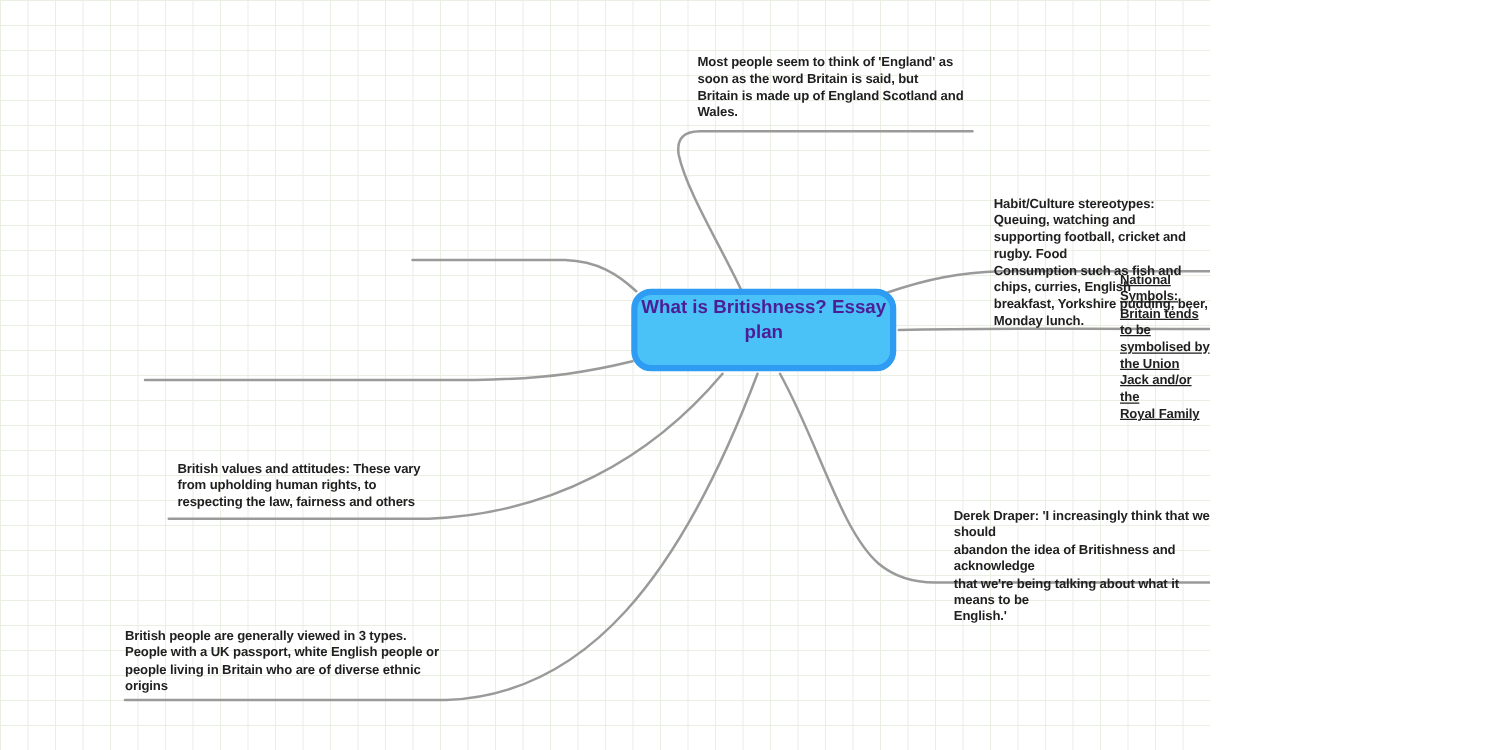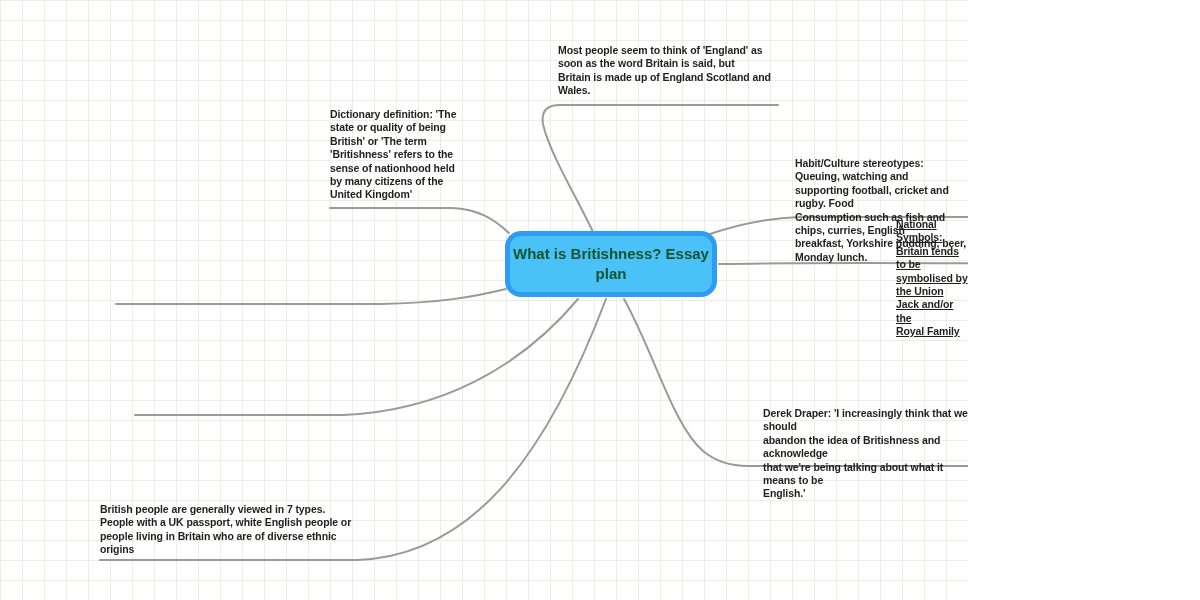--- a/index.html
+++ b/index.html
@@ -38,27 +38,26 @@
   }
   .center-node {
     position: absolute;
     left: 505px; top: 231px;
     width: 212px; height: 66px;
     box-sizing: border-box;
     background: #4AC2F8;
     border: 5px solid #2E9CF2;
     border-radius: 16px;
     display: flex;
-    align-items: center;
     justify-content: center;
     text-align: center;
     font-size: 15px;
     font-weight: bold;
     line-height: 1.35;
-    color: #14532d;
+    color: #4c1d95;
     white-space: pre-line;
   }
 </style>
 </head>
 <body>
 
 <div class="canvas">
 
   <svg class="branch-svg" viewBox="0 0 1200 600">
     <path d="M 593 232 C 576 196, 549 152, 543 124 Q 540 105, 560 105 L 778 105"></path>
@@ -69,31 +68,27 @@
     <path d="M 624 299 C 655 355, 673 425, 703 451 Q 721 466, 748 466 L 1015 466"></path>
     <path d="M 710 234 C 742 223, 768 218, 800 217 L 1070 217"></path>
     <path d="M 719 264 C 820 262, 950 263, 1106 264"></path>
   </svg>
 
   <div class="branch-label" style="left:558px; top:44px;">Most people seem to think of 'England' as
 soon as the word Britain is said, but
 Britain is made up of England Scotland and
 Wales.</div>
 
-  <div class="branch-label" style="left:330px; top:108px;">Dictionary definition: 'The
-state or quality of being
-British' or 'The term
-'Britishness' refers to the
-sense of nationhood held
-by many citizens of the
-United Kingdom'</div>
 
 
+  <div class="branch-label" style="left:142px; top:369px;">British values and attitudes: These vary
+from upholding human rights, to
+respecting the law, fairness and others</div>
 
-  <div class="branch-label" style="left:100px; top:503px;">British people are generally viewed in 7 types.
+  <div class="branch-label" style="left:100px; top:503px;">British people are generally viewed in 3 types.
 People with a UK passport, white English people or
 people living in Britain who are of diverse ethnic
 origins</div>
 
   <div class="branch-label" style="left:795px; top:157px;">Habit/Culture stereotypes: Queuing, watching and
 supporting football, cricket and rugby. Food
 Consumption such as fish and chips, curries, English
 breakfast, Yorkshire pudding, beer, Monday lunch.</div>
 
   <div class="branch-label" style="left:896px; top:218px;text-decoration:underline;">National Symbols: Britain tends to be

